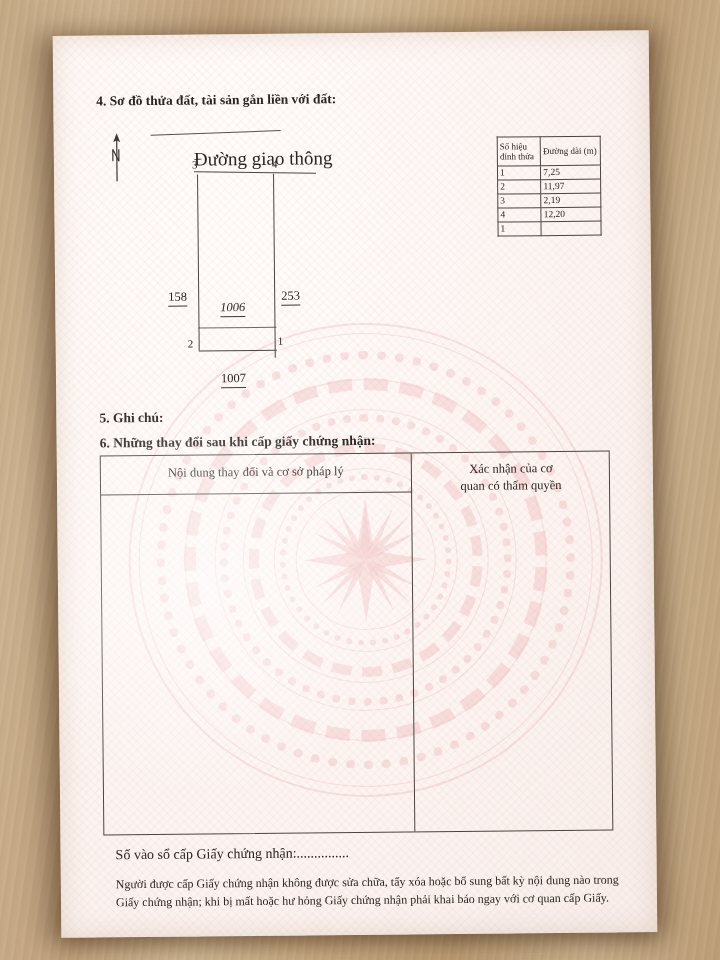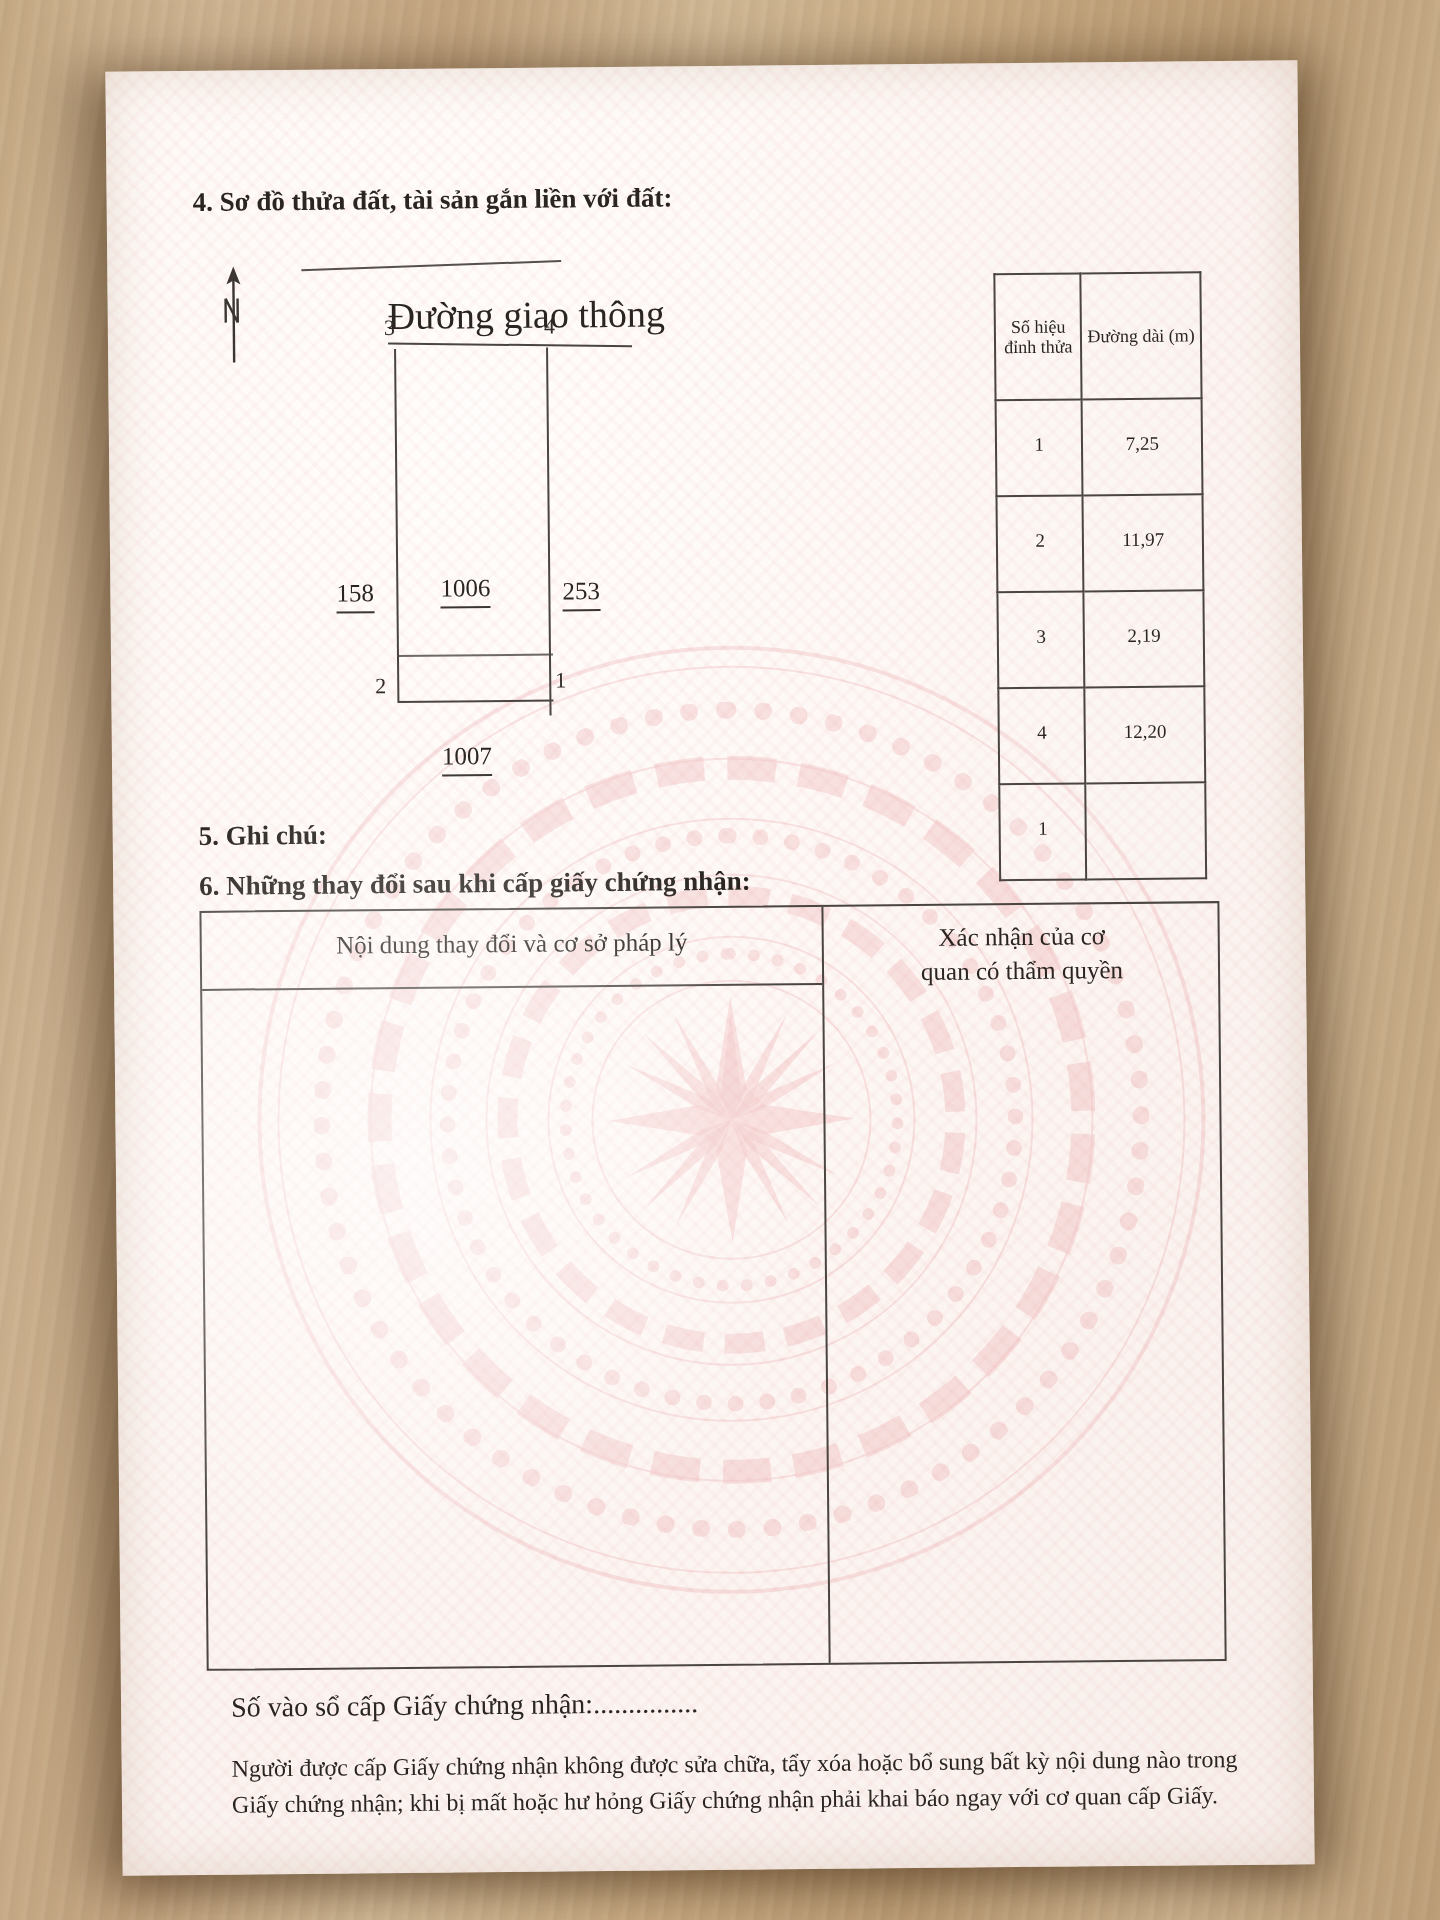--- a/index.html
+++ b/index.html
@@ -173,22 +173,22 @@
     top: 105px;
     width: 104px;
     border: 1.1px solid #4a4540;
     border-collapse: collapse;
     font-size: 9.5px;
     color: #2a2520;
     background: rgba(255,255,255,.10);
   }
   #side-table td, #side-table th {
     border: 1px solid #4a4540;
-    padding: 18px 2px;
-    text-align: center;
+    padding: 1px 2px;
+    text-align: left;
     font-weight: normal;
     line-height: 1.15;
   }
   #side-table thead th {
     height: 26px;
     font-size: 9px;
   }
   #side-table tbody td {
     height: 11px;
   }
@@ -331,21 +331,21 @@
     <div class="sk" style="left:143px; top:316px; width:78px; height:1.2px;"></div>
     <div class="sk" style="left:143px; top:293px; width:78px; height:1px; opacity:.8;"></div>
 
     <div class="sk-lbl" style="left:138px; top:124px;">3</div>
     <div class="sk-lbl" style="left:218px; top:124px;">4</div>
     <div class="sk-lbl" style="left:132px; top:303px;">2</div>
     <div class="sk-lbl" style="left:222px; top:301px;">1</div>
 
     <div class="sk-num u" style="left:113px; top:215px;">158</div>
     <div class="sk-num u" style="left:226px; top:215px;">253</div>
-    <div class="sk-num u" style="left:165px; top:213px;">1006</div>
+    <div class="sk-num u" style="left:165px; top:226px;font-style:italic;">1006</div>
     <div class="sk-num u" style="left:165px; top:297px;">1007</div>
 
     <table id="side-table">
       <thead>
         <tr>
           <th>Số hiệu đỉnh thửa</th>
           <th>Đường dài (m)</th>
         </tr>
       </thead>
       <tbody>

